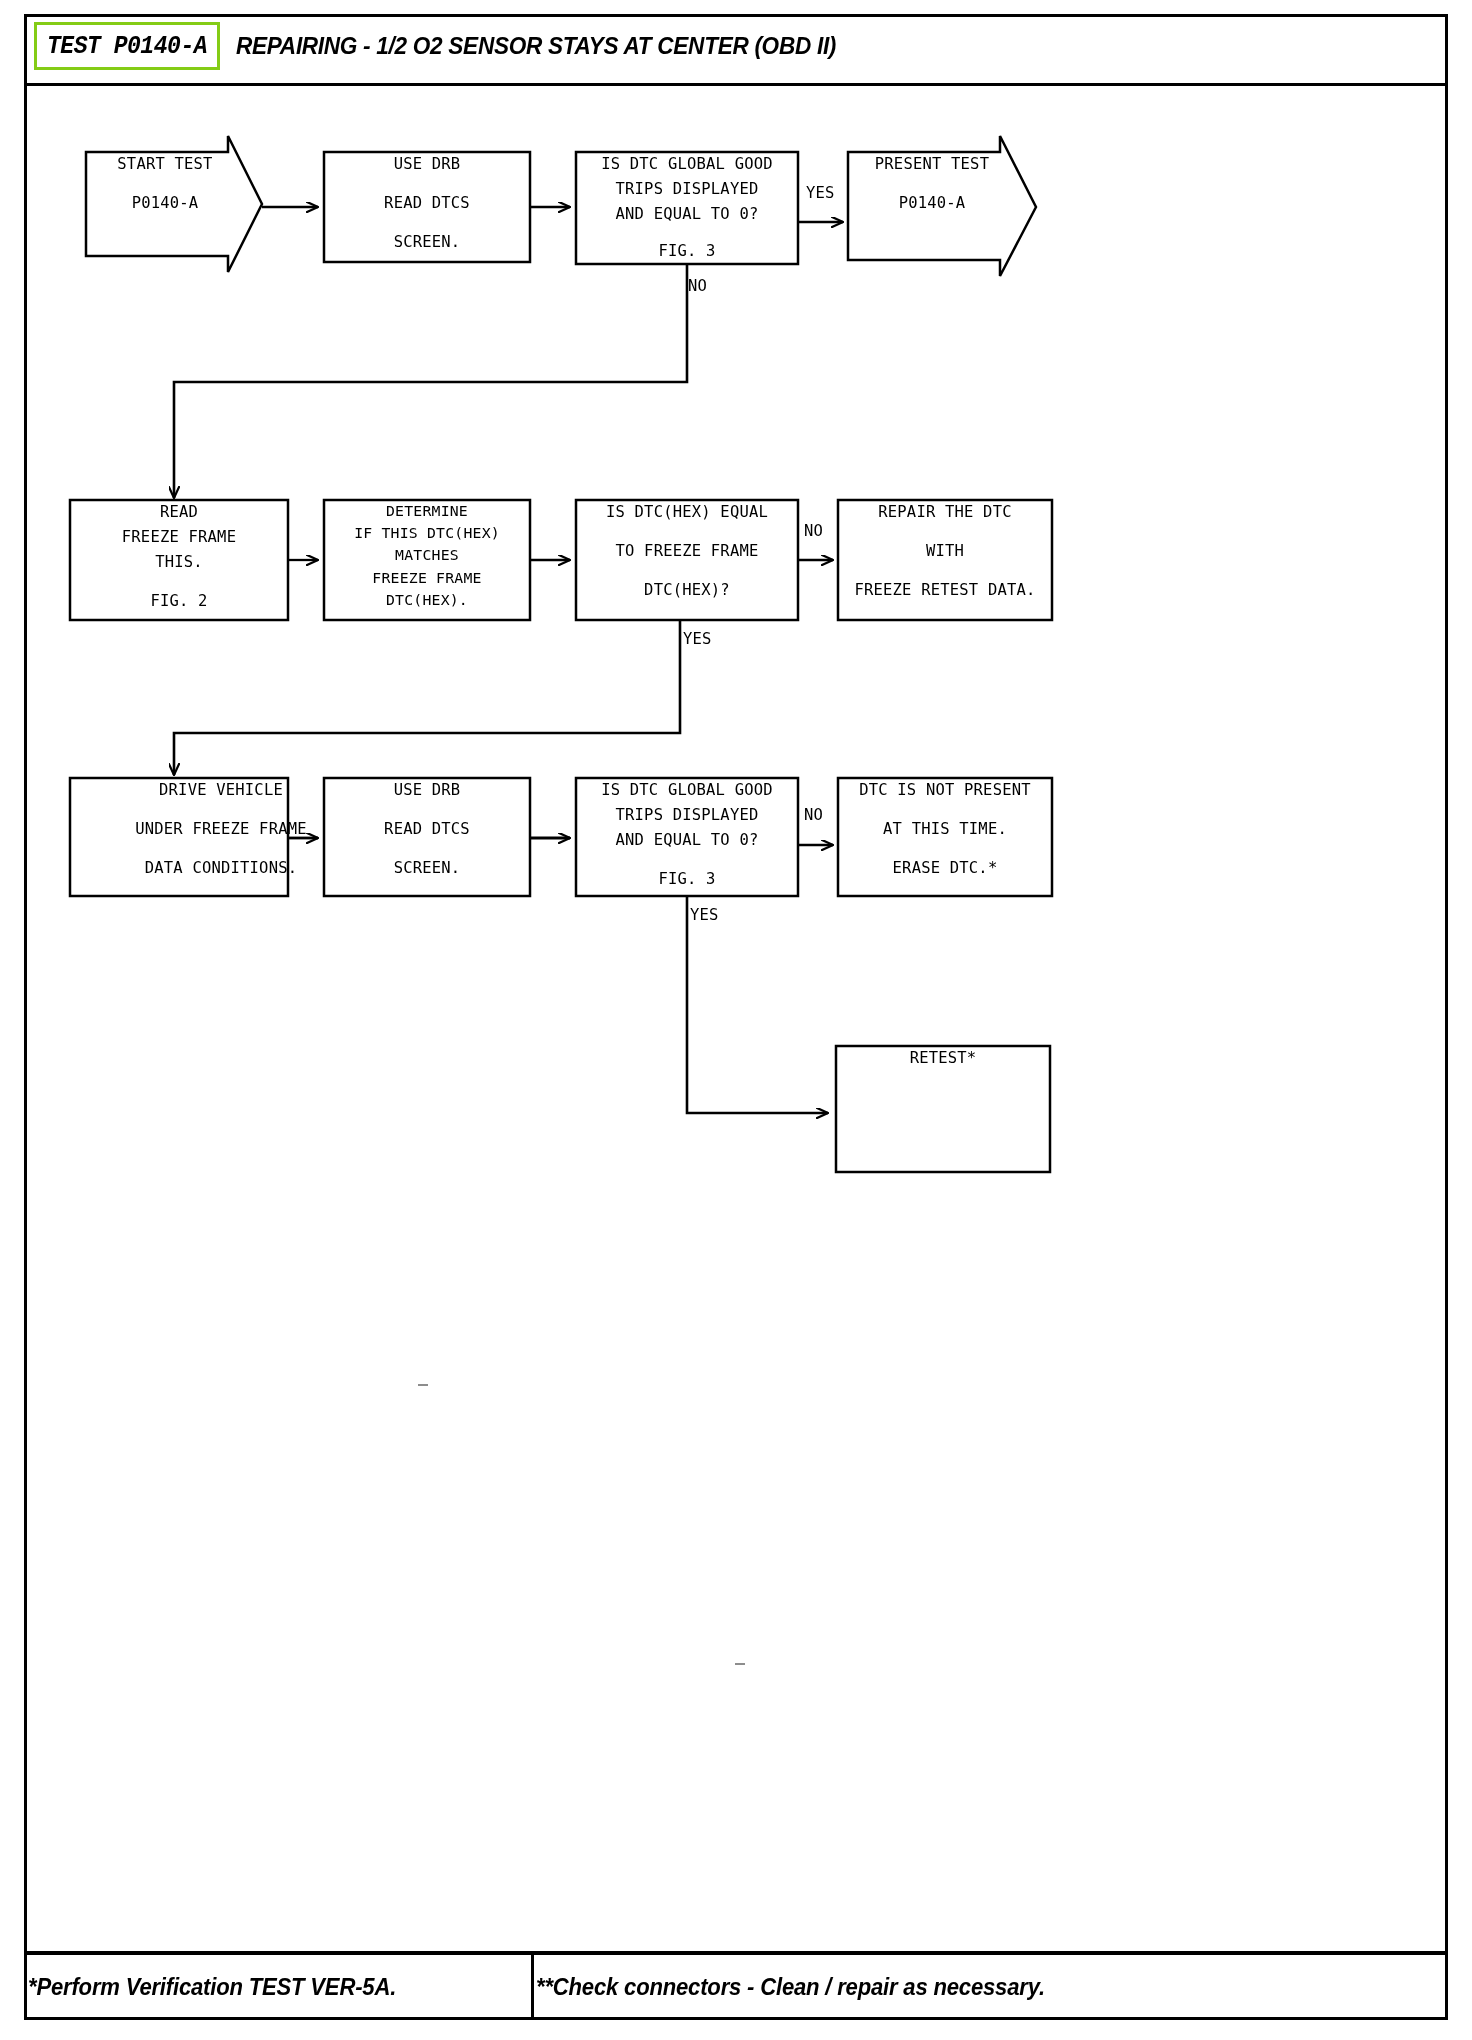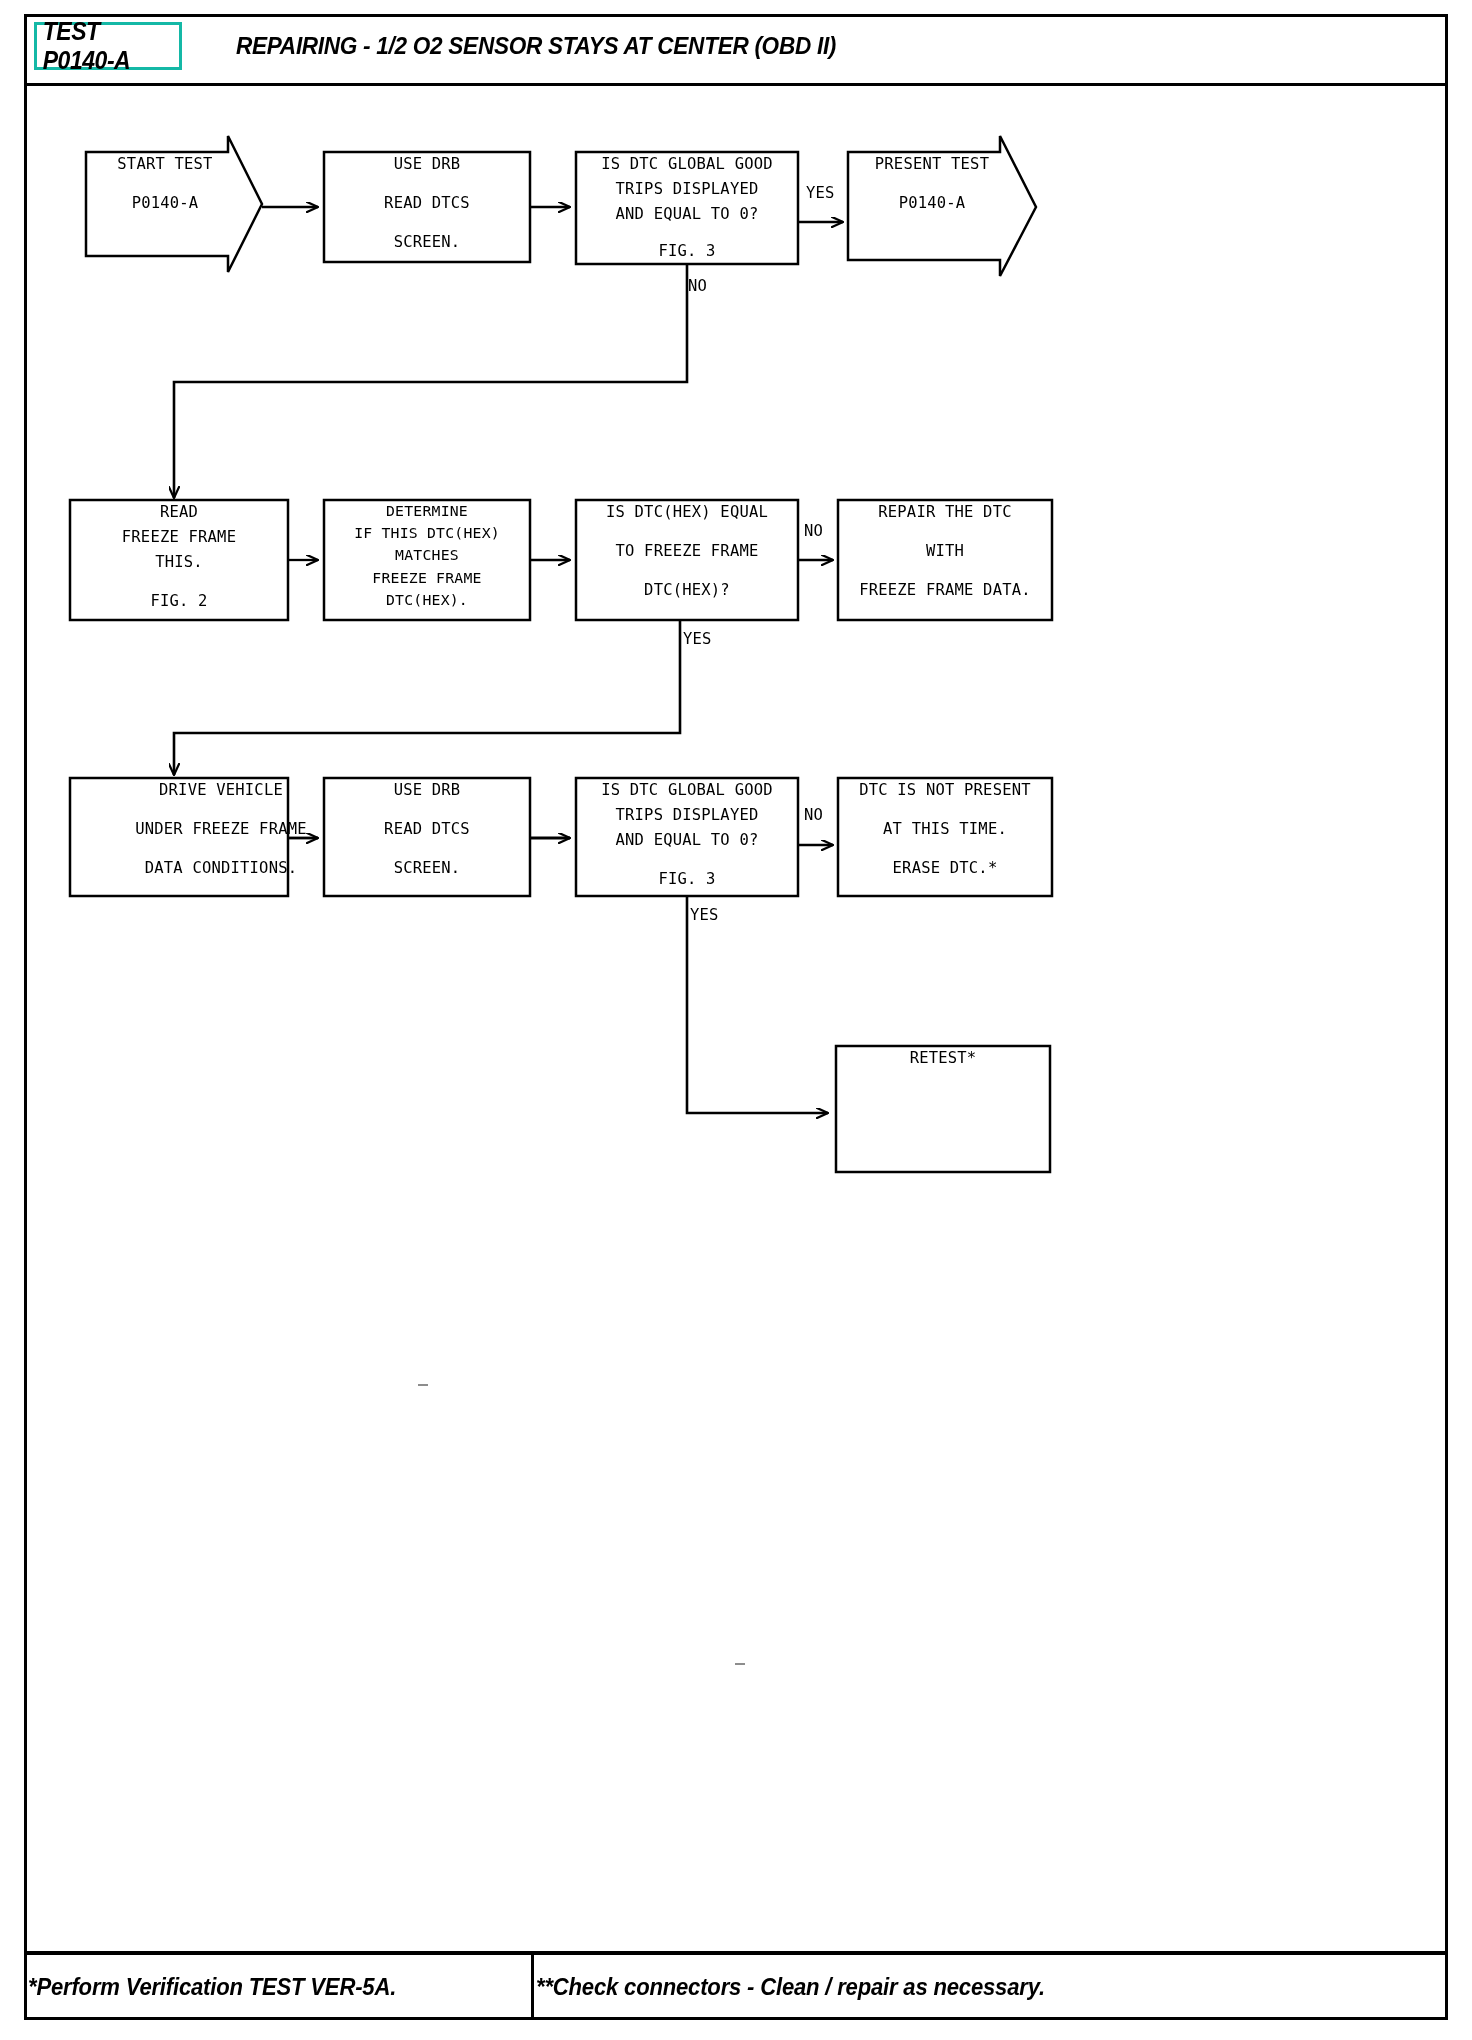--- a/index.html
+++ b/index.html
@@ -33,27 +33,28 @@
     top: 14px;
     width: 1424px;
     height: 72px;
     box-sizing: border-box;
     border-bottom: 3px solid #000;
   }
   .header-testbox {
     position: absolute;
     left: 10px;
     top: 8px;
-    width: 148px;
+    width: 186px;
     height: 48px;
-    border: 3px solid #14b8a6;
+    border: 3px solid #84cc16;
     box-sizing: border-box;
     display: flex;
     align-items: center;
     justify-content: center;
+    font-family: Liberation Mono, monospace;
   }
   .header-testbox span {
     font-size: 25px;
     font-weight: bold;
     font-style: italic;
     letter-spacing: -0.5px;
     transform: scaleX(0.92);
   }
   .header-title {
     position: absolute;
@@ -269,21 +270,21 @@
   <span class="ln">TO FREEZE FRAME</span>
   <span class="gap"></span>
   <span class="ln">DTC(HEX)?</span>
 </div>
 
 <div class="node" style="left:838px; top:500px; width:214px; height:120px;">
   <span class="ln">REPAIR THE DTC</span>
   <span class="gap"></span>
   <span class="ln">WITH</span>
   <span class="gap"></span>
-  <span class="ln">FREEZE FRAME DATA.</span>
+  <span class="ln">FREEZE RETEST DATA.</span>
 </div>
 
 <div class="node" style="left:70px; top:778px; width:218px; height:118px;margin-left:42px;">
   <span class="ln">DRIVE VEHICLE</span>
   <span class="gap"></span>
   <span class="ln">UNDER FREEZE FRAME</span>
   <span class="gap"></span>
   <span class="ln">DATA CONDITIONS.</span>
 </div>
 

